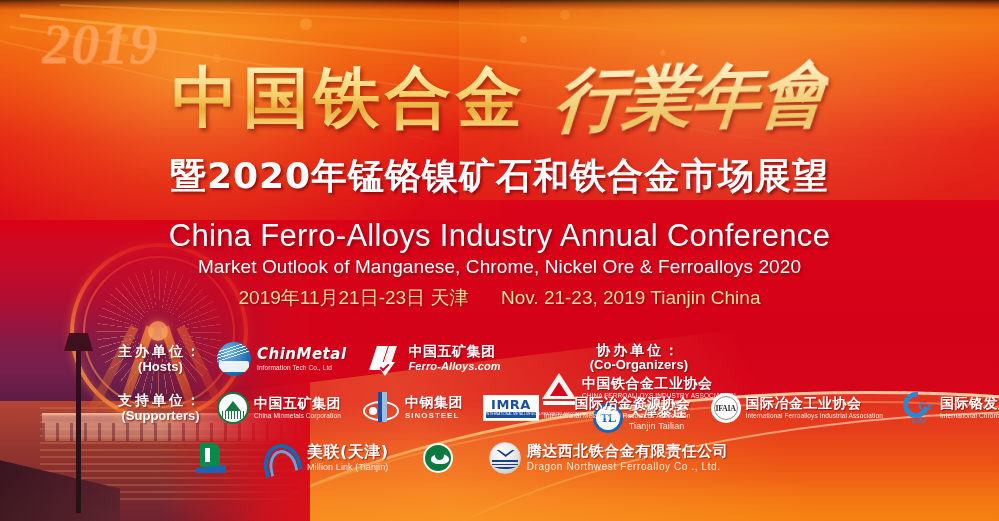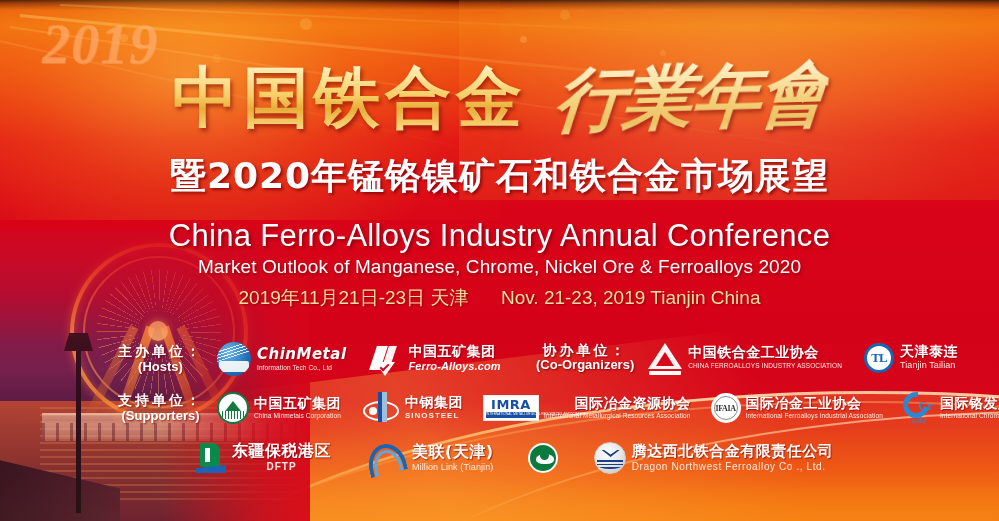--- a/index.html
+++ b/index.html
@@ -630,21 +630,21 @@
             <div class="tri"></div>
             <div class="check"></div>
         </div>
         <div class="logo-txt" style="margin-left:2px;">
           <span class="cn">中国五矿集团</span>
           <span class="en" style="font-size:11px;font-style:italic;font-weight:bold;color:#fff;">Ferro-Alloys.com</span>
         </div>
       </div>
     </div>
 
-    <div class="row" style="left:536px; top:6px;">
+    <div class="row" style="left:536px; top:6px;flex-direction:column;">
       <div class="row-label">
         <span class="cn">协办单位：</span>
         <span class="en">(Co-Organizers)</span>
       </div>
       <div class="logo-item" style="margin-left:6px;">
         <div class="mark mark-cfia">
           <div class="tri-o"></div>
             <div class="tri-i"></div>
             <div class="base"></div>
         </div>
@@ -719,24 +719,20 @@
       </div>
     </div>
 
     <div class="row" style="left:196px; top:106px;">
       <div class="logo-item">
         <div class="mark mark-dftp">
           <div class="g"></div>
             <div class="w"></div>
             <div class="b"></div>
         </div>
-        <div class="logo-txt" style="margin-left:6px;">
-          <span class="cn" style="font-size:16px;">东疆保税港区</span>
-          <span class="en" style="font-size:10px;font-weight:bold;text-align:center;letter-spacing:1px;">DFTP</span>
-        </div>
       </div>
       <div class="logo-item" style="margin-left:22px;">
         <div class="mark mark-ml">
           <div class="arcm"></div>
             <div class="arcm2"></div>
         </div>
         <div class="logo-txt" style="margin-left:5px;">
           <span class="cn" style="font-size:16px;text-align:right;">美联(天津)</span>
           <span class="en" style="font-size:9px;">Million Link (Tianjin)</span>
         </div>

